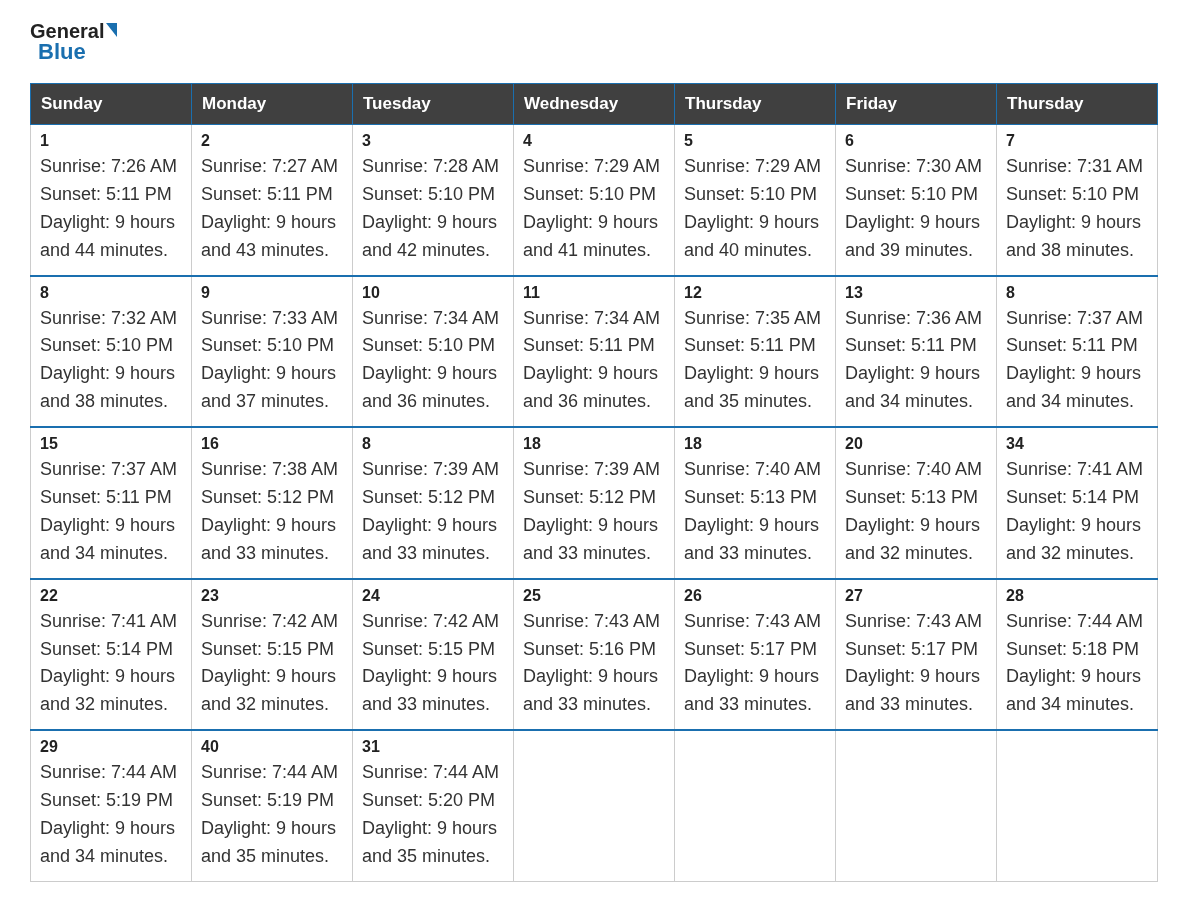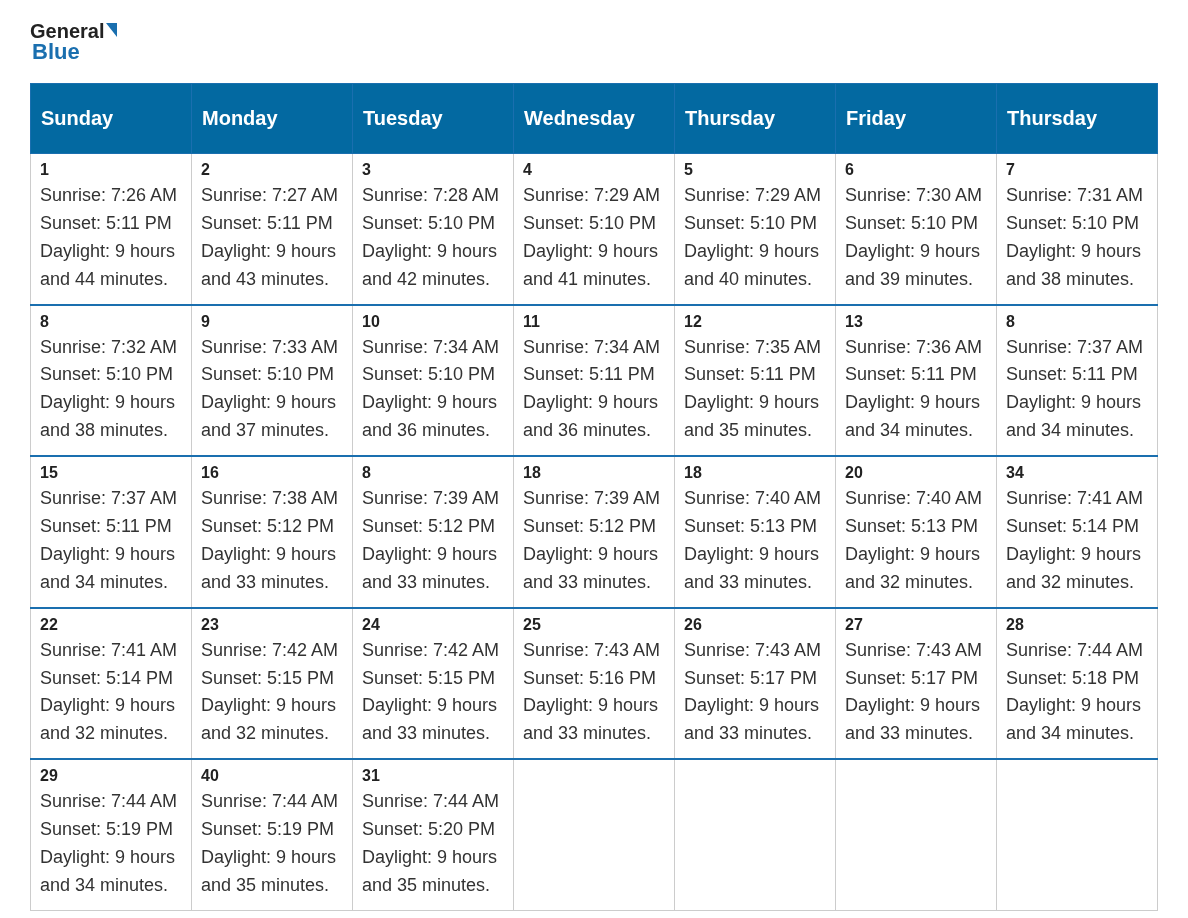--- a/index.html
+++ b/index.html
@@ -40,45 +40,46 @@
       vertical-align: middle;
       position: relative;
       top: -3px;
     }
     .logo-bottom {
       font-size: 22px;
       font-weight: bold;
       color: #1a6faf;
       margin-top: -4px;
       padding-left: 2px;
+      margin-left: 6px;
     }
     .title-block {
       text-align: right;
     }
     .month-title {
       font-size: 48px;
       font-weight: bold;
       color: #222;
       line-height: 1.1;
     }
     .location-title {
       font-size: 22px;
       color: #444;
       margin-top: 4px;
     }
     .calendar {
       width: 100%;
       border-collapse: collapse;
     }
     .calendar th {
-      background: #0369a1;
+      background: #404040;
       color: #fff;
-      font-size: 20px;
+      font-size: 17px;
       font-weight: 600;
-      padding: 23px 10px;
+      padding: 10px 10px;
       text-align: left;
       border: 1px solid #1a6faf;
     }
     .calendar td {
       border: 1px solid #aaa;
       vertical-align: top;
       padding: 7px 9px 10px 9px;
       width: 14.28%;
       min-height: 80px;
     }

